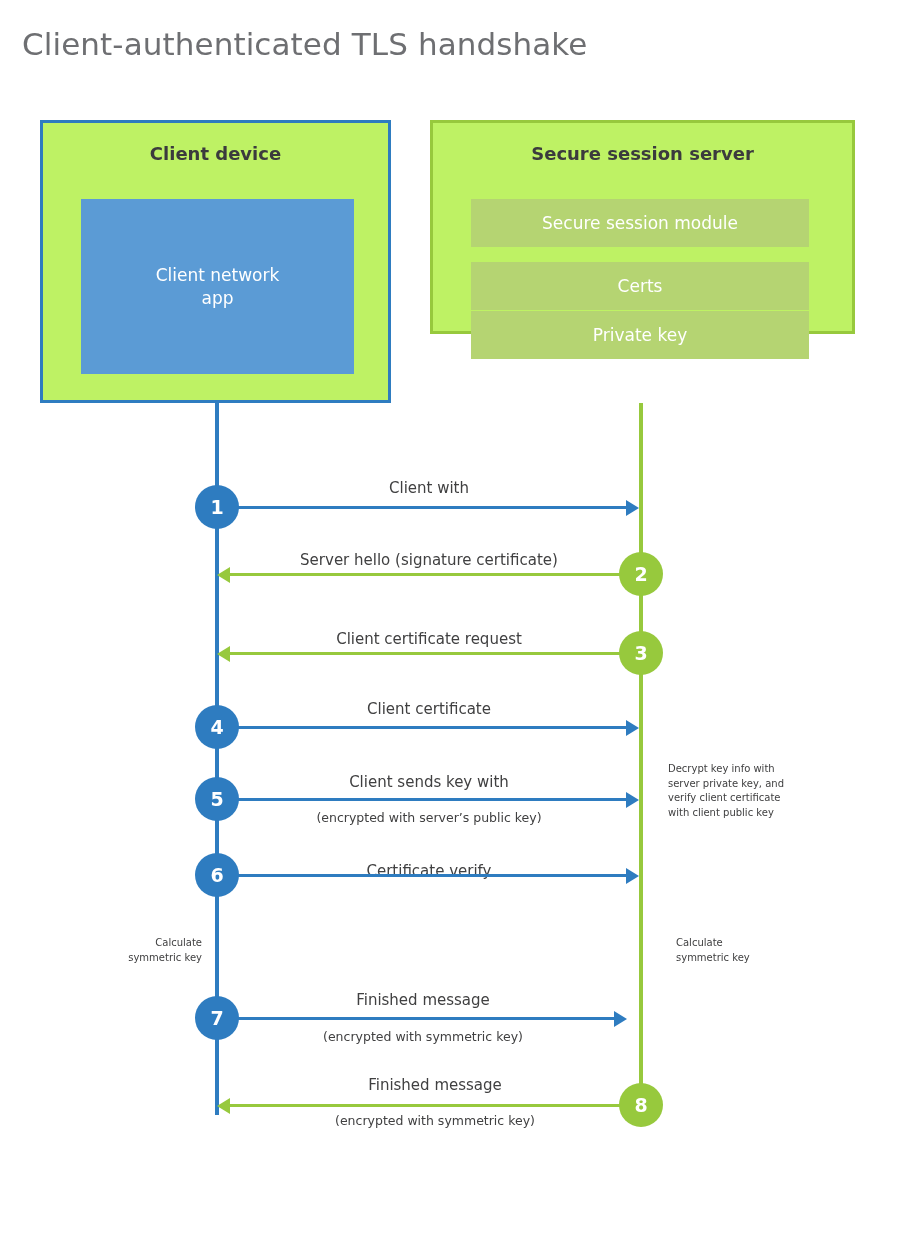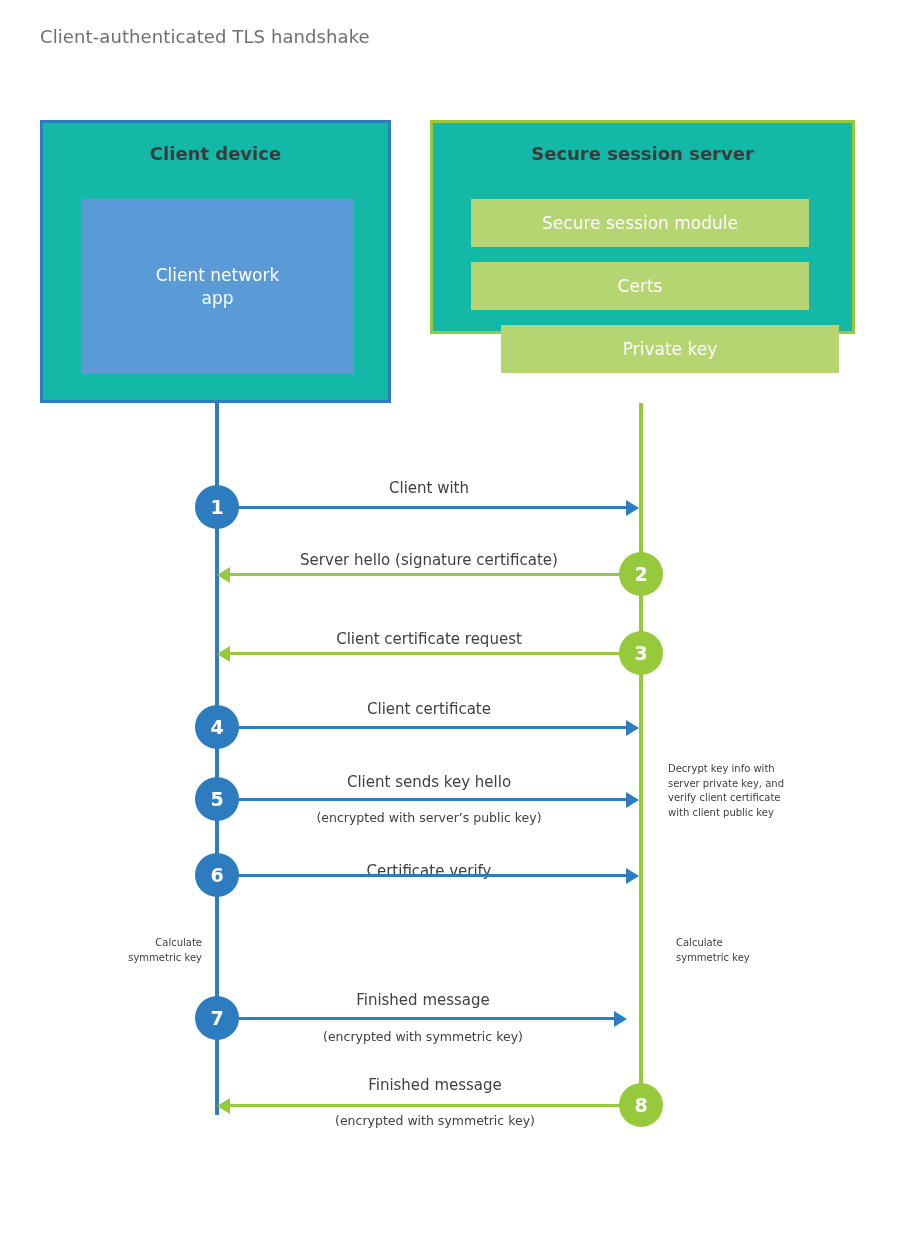--- a/index.html
+++ b/index.html
@@ -15,33 +15,33 @@
     position: relative;
     width: 900px;
     height: 1256px;
     background: #ffffff;
     overflow: hidden;
   }
 
   
   .page-title {
     position: absolute;
-    left: 40px;
+    left: 22px;
     top: 26px;
-    font-size: 18px;
+    font-size: 31px;
     font-weight: 400;
     color: #6e6f72;
     letter-spacing: 0.1px;
     white-space: nowrap;
   }
 
   
   .actor-box {
     position: absolute;
-    background: #14b8a6;
+    background: #bef264;
     box-sizing: border-box;
   }
   .actor-box.client {
     left: 40px;
     top: 120px;
     width: 351px;
     height: 283px;
     border: 3px solid #2E7CC0;
   }
   .actor-box.server {
@@ -88,21 +88,21 @@
     color: #ffffff;
     font-size: 17px;
     display: flex;
     align-items: center;
     justify-content: center;
     text-align: center;
     box-sizing: border-box;
   }
   .server-block.b0 { top: 76px; }
   .server-block.b1 { top: 139px; }
-  .server-block.b2 { top: 202px; margin-left: 30px; }
+  .server-block.b2 { top: 188px; }
 
   
   .lifeline {
     position: absolute;
     width: 4px;
   }
   .lifeline.client-line {
     left: 215px;
     top: 403px;
     height: 712px;
@@ -209,21 +209,21 @@
   <div class="msg-label" style="left:217px; top:630px; width:424px;">Client certificate request</div>
   <div class="msg-line green" style="left:230px; top:652px; width:411px;"></div>
   <div class="arrow-head left green" style="left:217px; top:645.5px;"></div>
   <div class="step-circle green" style="left:619px; top:631px;">3</div>
 
   <div class="msg-label" style="left:217px; top:700px; width:424px;">Client certificate</div>
   <div class="msg-line blue" style="left:217px; top:726px; width:411px;"></div>
   <div class="arrow-head right blue" style="left:626px; top:719.5px;"></div>
   <div class="step-circle blue" style="left:195px; top:705px;">4</div>
 
-  <div class="msg-label" style="left:217px; top:773px; width:424px;">Client sends key hello</div>
+  <div class="msg-label" style="left:217px; top:773px; width:424px;">Client sends key with</div>
   <div class="msg-line blue" style="left:217px; top:798px; width:411px;"></div>
   <div class="arrow-head right blue" style="left:626px; top:791.5px;"></div>
   <div class="msg-sublabel" style="left:217px; top:810px; width:424px;">(encrypted with server’s public key)</div>
   <div class="step-circle blue" style="left:195px; top:777px;">5</div>
 
   <div class="msg-label" style="left:217px; top:862px; width:424px;">Certificate verify</div>
   <div class="msg-line blue" style="left:217px; top:874px; width:411px;"></div>
   <div class="arrow-head right blue" style="left:626px; top:867.5px;"></div>
   <div class="step-circle blue" style="left:195px; top:853px;">6</div>
 

